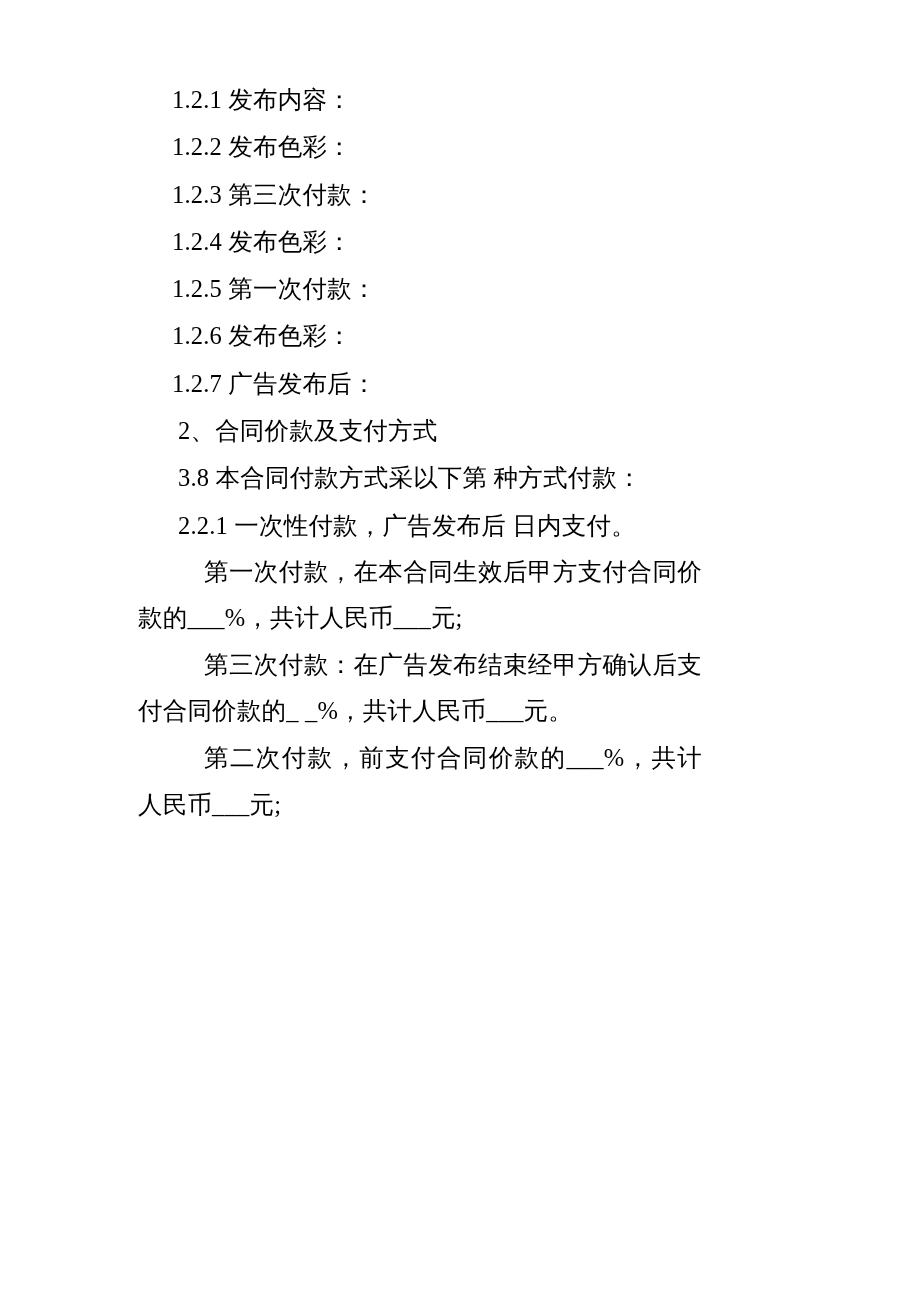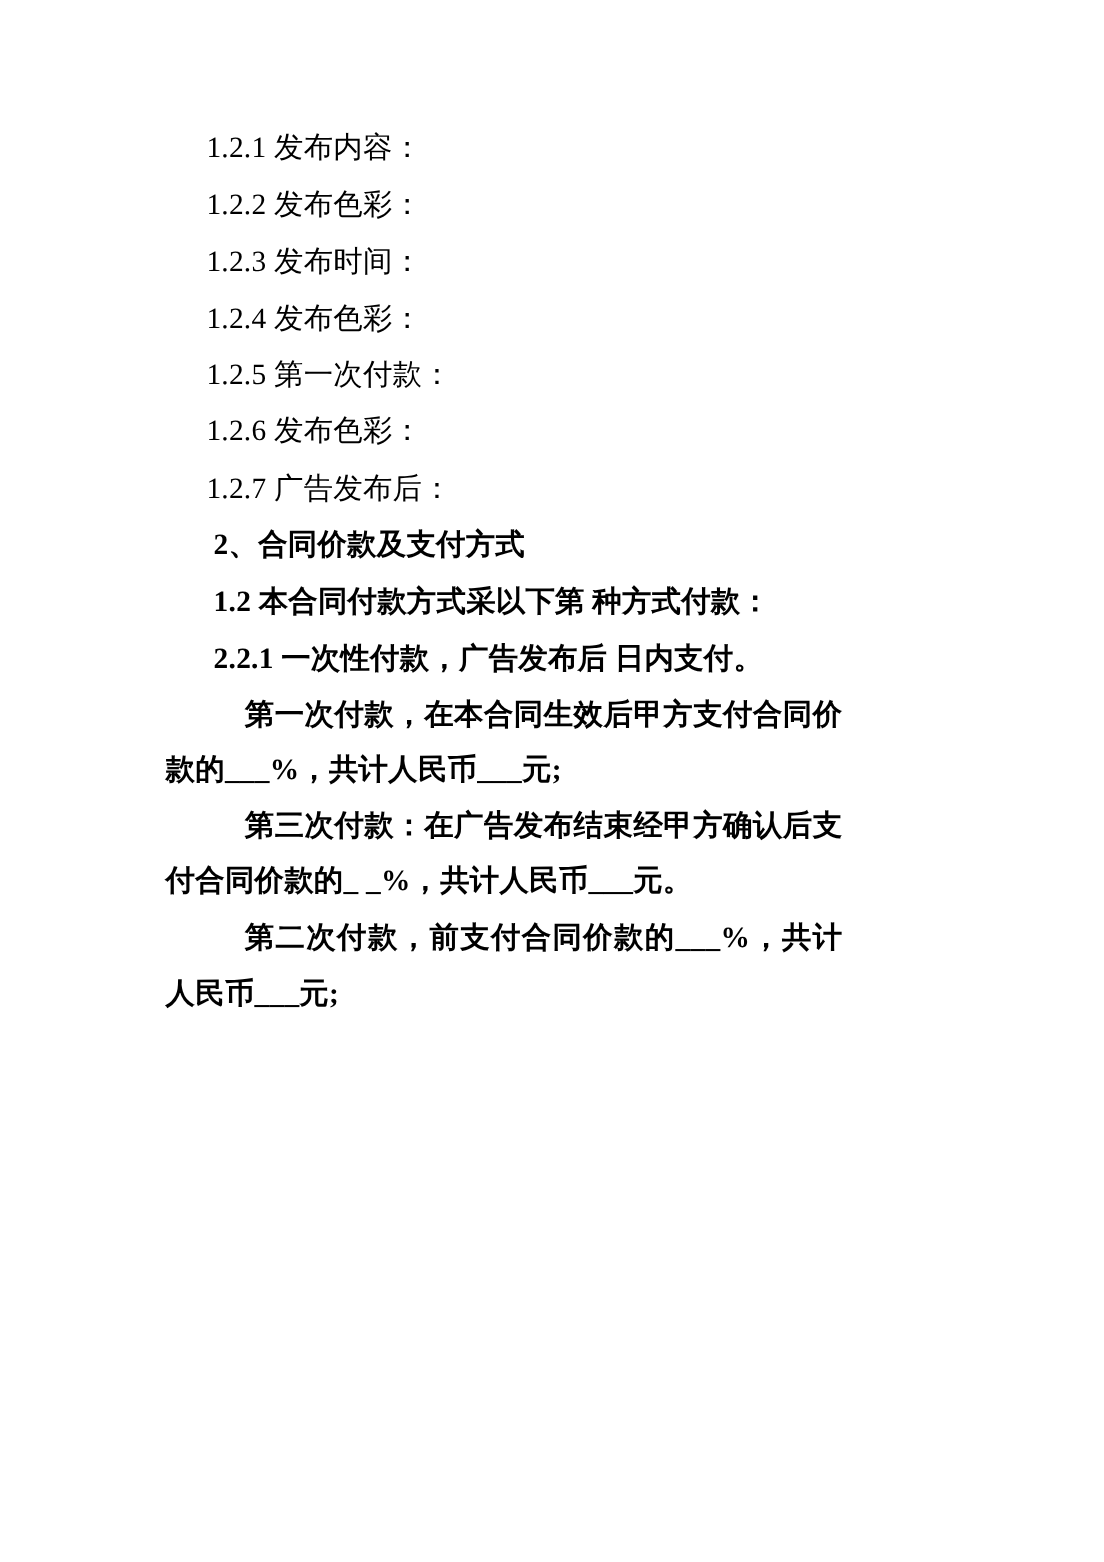--- a/index.html
+++ b/index.html
@@ -6,21 +6,21 @@
     margin: 0;
     padding: 0;
     background: #ffffff;
   }
   .page {
     width: 820px;
     height: 1302px;
     background: #ffffff;
     position: relative;
     box-sizing: border-box;
-    padding: 100px 118px 0 118px;
+    padding: 76px 118px 0 118px;
     font-family: "Liberation Serif", "DejaVu Serif", serif;
     color: #000000;
     overflow: hidden;
   }
   .doc-body {
     font-size: 24.5px;
     line-height: 1.93;
     letter-spacing: 0.2px;
   }
   .para {
@@ -39,44 +39,44 @@
   .hang {
     padding-left: 0;
     text-indent: 60px;
   }
   .hang-wide {
     padding-left: 0;
     text-indent: 66px;
     margin-left: 20px;
   }
   .bold {
-    font-weight: bold;
+    font-weight: normal;
   }
   .tight {
     line-height: 1.9;
   }
 </style>
 </head>
 <body>
 
 <div class="page">
   <div class="doc-body">
 
     <p class="para indent-1">1.2.1  发布内容：</p>
     <p class="para indent-1">1.2.2  发布色彩：</p>
-    <p class="para indent-1">1.2.3  发布时间：</p>
+    <p class="para indent-1">1.2.3  第三次付款：</p>
     <p class="para indent-1">1.2.4  发布色彩：</p>
     <p class="para indent-1">1.2.5  第一次付款：</p>
     <p class="para indent-1">1.2.6  发布色彩：</p>
     <p class="para indent-1">1.2.7  广告发布后：</p>
 
     <p class="para indent-2 bold">2、合同价款及支付方式</p>
 
 
-    <p class="para indent-2 bold">1.2  本合同付款方式采以下第 种方式付款：</p>
+    <p class="para indent-2 bold">3.8  本合同付款方式采以下第 种方式付款：</p>
     <p class="para indent-2 bold">2.2.1 一次性付款，广告发布后 日内支付。</p>
 
     <p class="para hang-wide bold tight">第一次付款，在本合同生效后甲方支付合同价款的___%，共计人民币___元;</p>
     <p class="para hang-wide bold tight">第三次付款：在广告发布结束经甲方确认后支付合同价款的_ _%，共计人民币___元。</p>
     <p class="para hang-wide bold tight">第二次付款，前支付合同价款的___%，共计人民币___元;</p>
 
   </div>
 </div>
 
 </body></html>

